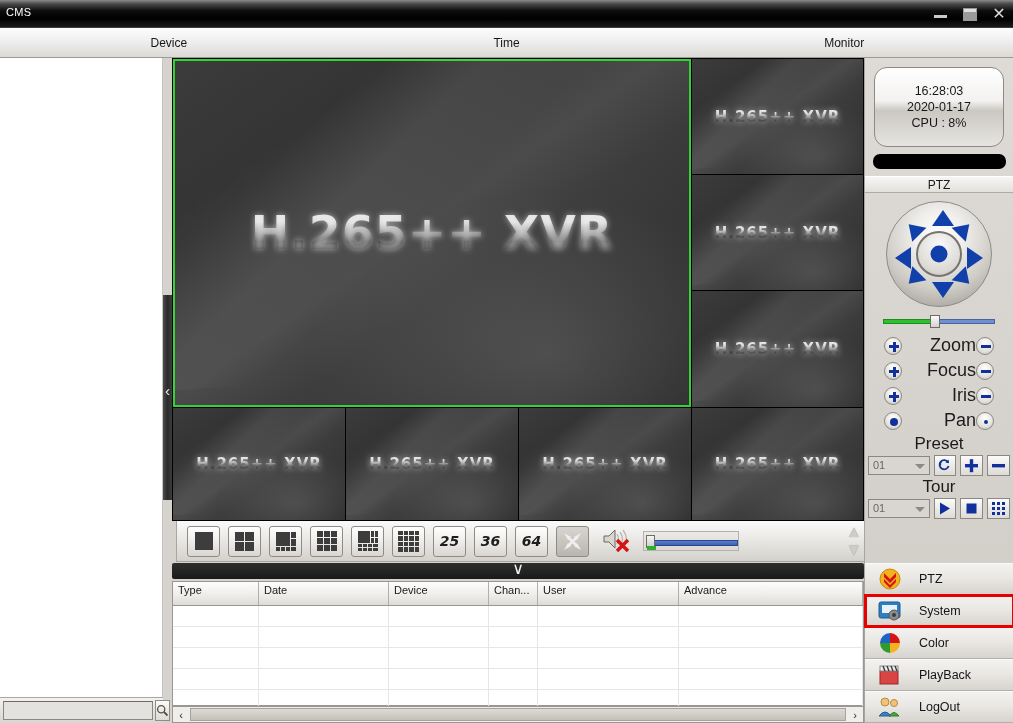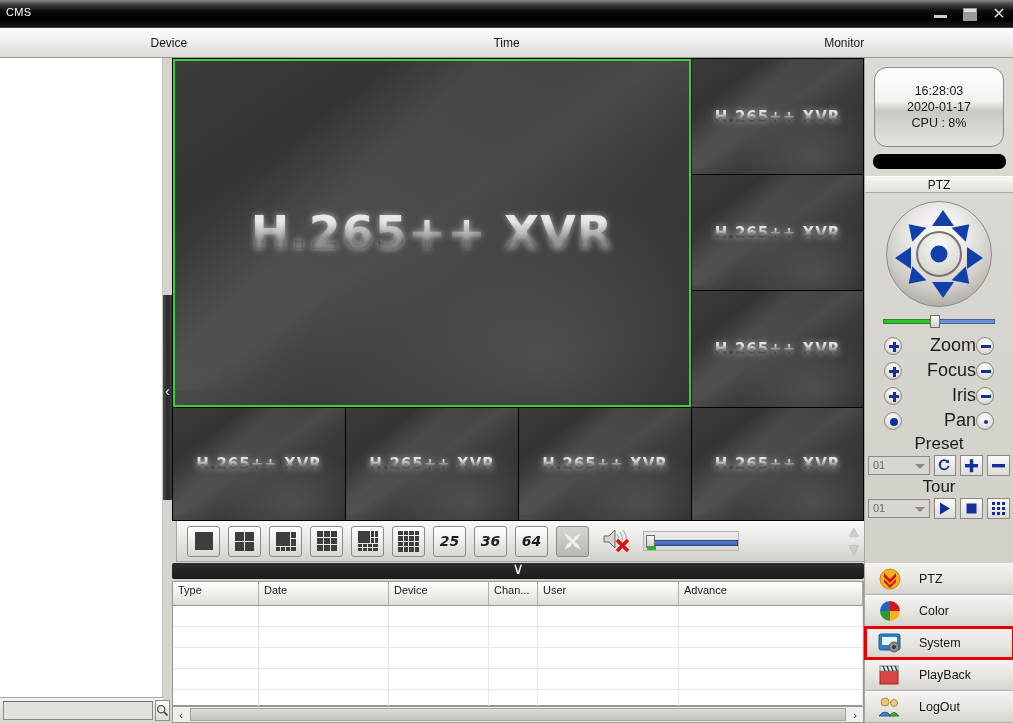--- a/index.html
+++ b/index.html
@@ -631,44 +631,44 @@
         <span class="micon">
           <svg width="26" height="24" viewBox="0 0 26 24">
             <circle cx="13" cy="12" r="10" fill="#f4b21e" stroke="#c98a08" stroke-width="1"></circle>
             <path d="M7 6 L13 12 L19 6 L19 10 L13 16 L7 10 Z" fill="#d61414"></path>
             <path d="M7 12 L13 18 L19 12 L19 15 L13 21 L7 15 Z" fill="#d61414"></path>
           </svg>
         </span>
         <span class="mlabel">PTZ</span>
       </div>
 
+      <div class="menuitem active">
+        <span class="micon">
+          <svg width="26" height="24" viewBox="0 0 26 24">
+            <rect x="2" y="3" width="21" height="16" rx="2" fill="#2e7fc2" stroke="#1d5c92"></rect>
+            <rect x="5" y="6" width="15" height="8" fill="#e8f2fb"></rect>
+            <circle cx="17" cy="16" r="5" fill="#8d8d8d" stroke="#575757"></circle>
+            <circle cx="17" cy="16" r="2" fill="#3a3a3a"></circle>
+          </svg>
+        </span>
+        <span class="mlabel">System</span>
+      </div>
+
       <div class="menuitem">
         <span class="micon">
           <svg width="26" height="24" viewBox="0 0 26 24">
             <path d="M13 12 L13 2 A10 10 0 0 1 23 12 Z" fill="#d61414"></path>
             <path d="M13 12 L23 12 A10 10 0 0 1 13 22 Z" fill="#f4b21e"></path>
             <path d="M13 12 L13 22 A10 10 0 0 1 3 12 Z" fill="#2f9b2f"></path>
             <path d="M13 12 L3 12 A10 10 0 0 1 13 2 Z" fill="#1f63c4"></path>
           </svg>
         </span>
         <span class="mlabel">Color</span>
       </div>
 
-      <div class="menuitem active">
-        <span class="micon">
-          <svg width="26" height="24" viewBox="0 0 26 24">
-            <rect x="2" y="3" width="21" height="16" rx="2" fill="#2e7fc2" stroke="#1d5c92"></rect>
-            <rect x="5" y="6" width="15" height="8" fill="#e8f2fb"></rect>
-            <circle cx="17" cy="16" r="5" fill="#8d8d8d" stroke="#575757"></circle>
-            <circle cx="17" cy="16" r="2" fill="#3a3a3a"></circle>
-          </svg>
-        </span>
-        <span class="mlabel">System</span>
-      </div>
-
       <div class="menuitem">
         <span class="micon">
           <svg width="26" height="24" viewBox="0 0 26 24">
             <rect x="3" y="8" width="18" height="13" fill="#d94444" stroke="#9c2626"></rect>
             <rect x="3" y="3" width="18" height="5" fill="#ededed" stroke="#8a8a8a"></rect>
             <path d="M6 3 L8 8 M10 3 L12 8 M14 3 L16 8 M18 3 L20 8" stroke="#3a3a3a" stroke-width="1.4"></path>
           </svg>
         </span>
         <span class="mlabel">PlayBack</span>
       </div>

